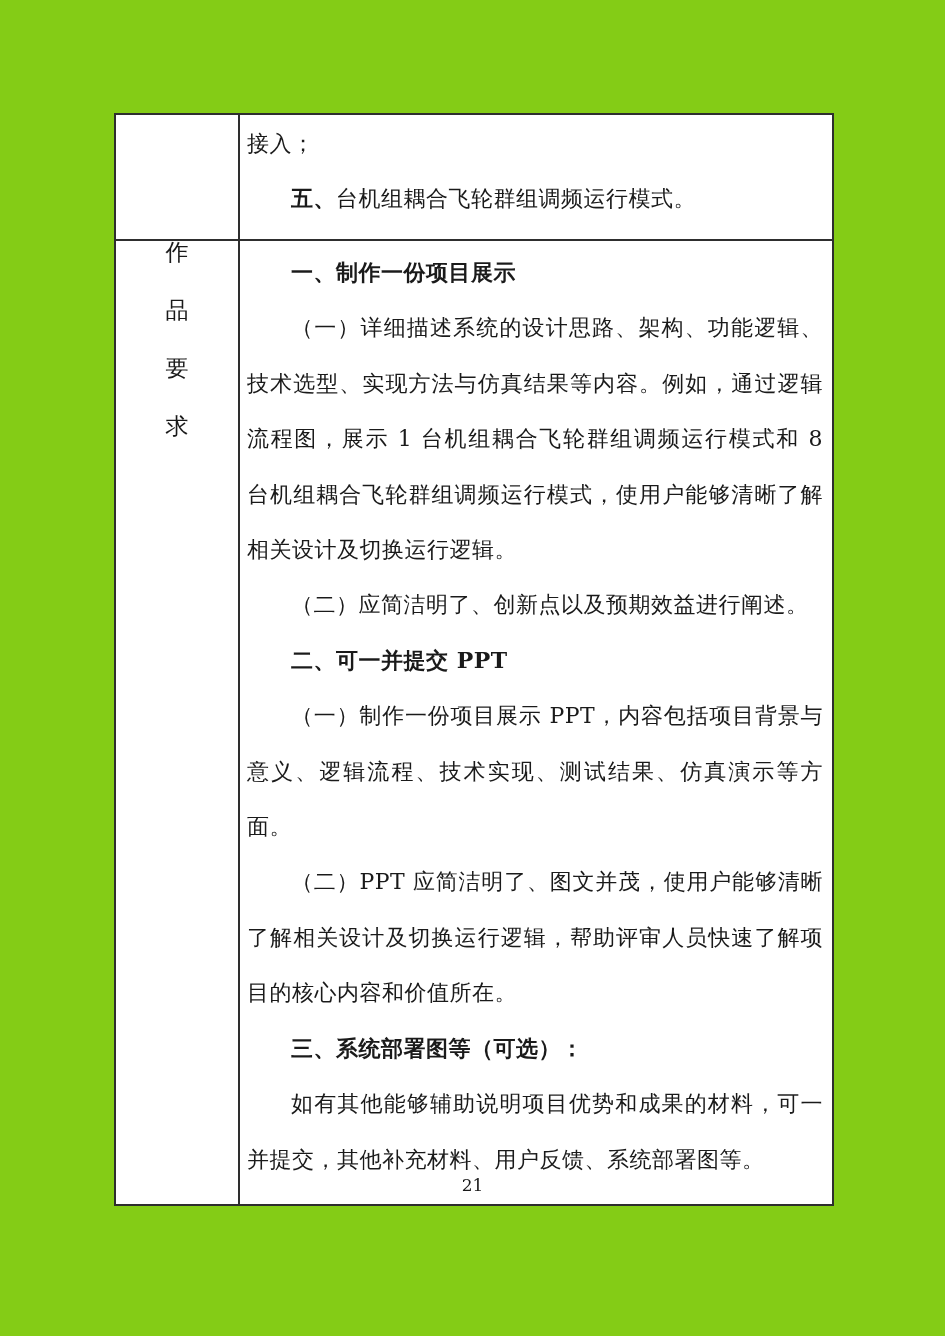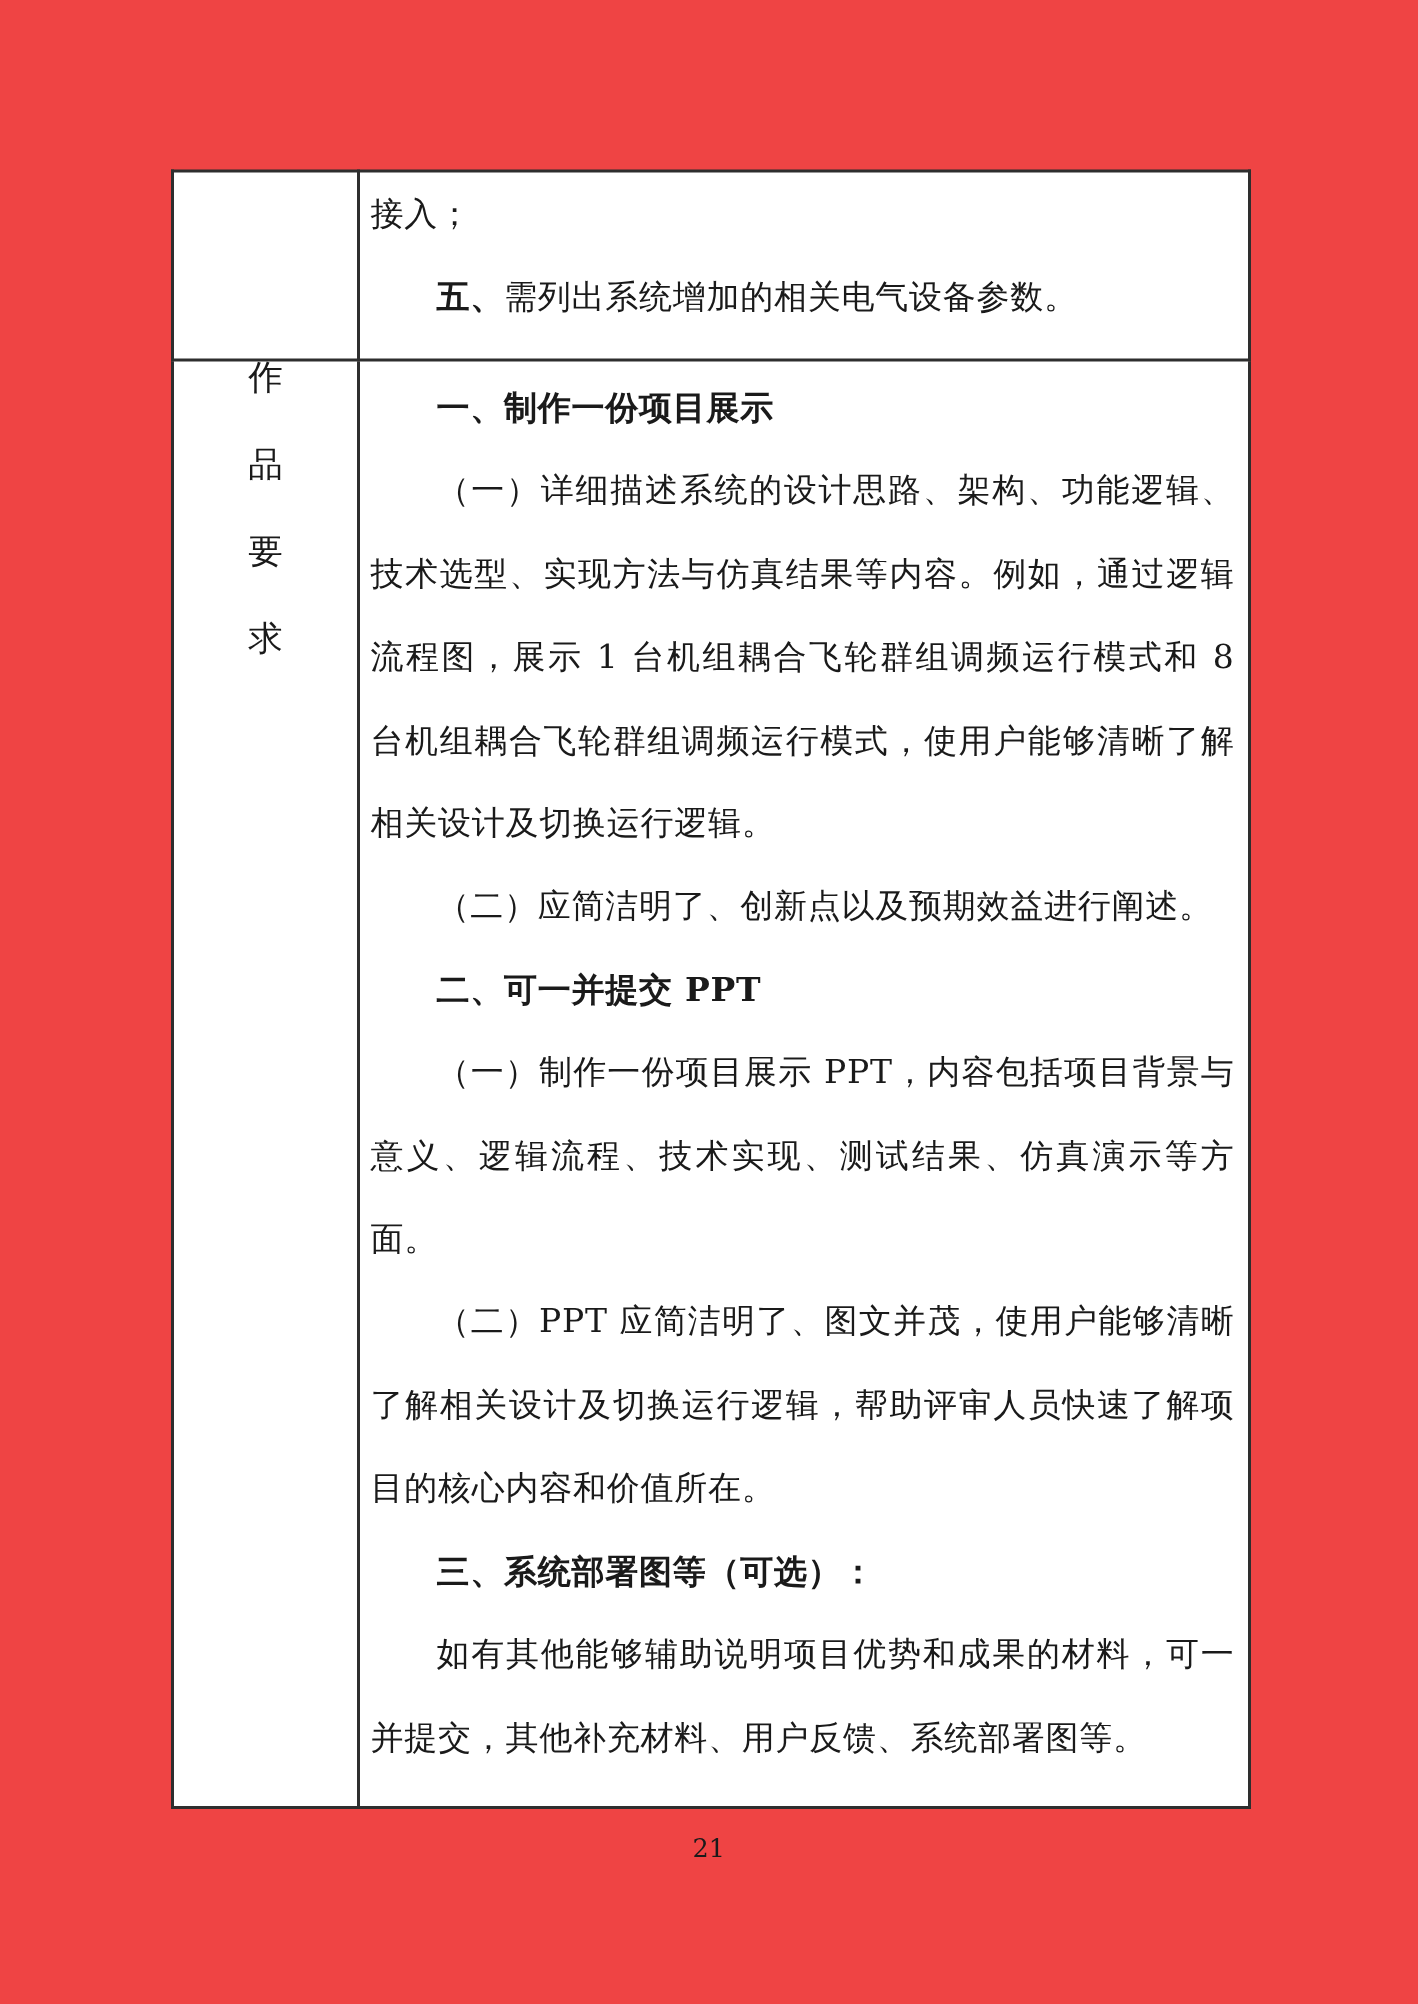--- a/index.html
+++ b/index.html
@@ -1,20 +1,20 @@
 <!DOCTYPE html>
 <html><head>
 <meta charset="utf-8">
 <style>
   html, body { margin: 0; padding: 0; background: #ffffff; }
   .page {
     position: relative;
     width: 945px;
     height: 1336px;
-    background: #ef4444;
+    background: #84cc16;
     color: #1a1a1a;
     font-family: "DejaVu Serif", "DejaVu Sans", serif;
     overflow: hidden;
   }
   table.doc-table {
     position: absolute;
     left: 114px;
     top: 113px;
     width: 716px;
     border-collapse: collapse;
@@ -51,39 +51,39 @@
     justify-content: center;
     gap: 35px;
     font-size: 23px;
     line-height: 1;
     color: #1a1a1a;
   }
   .page-number {
     position: absolute;
     left: 0;
     right: 0;
-    top: 1223px;
+    top: 1175px;
     text-align: center;
     font-size: 17px;
     color: #1a1a1a;
   }
 </style>
 </head>
 <body>
 
 <div class="page">
 
   <table class="doc-table">
     <tbody>
         <tr class="row-top">
       <td class="col-label"></td>
       <td class="col-content">
         <div class="cell-inner">
           <p class="para continuation">接入；</p>
-          <p class="para"><span class="bold-run">五、</span><span>需列出系统增加的相关电气设备参数。</span></p>
+          <p class="para"><span class="bold-run">五、</span><span>台机组耦合飞轮群组调频运行模式。</span></p>
         </div>
       </td>
     </tr>
     <tr class="row-main">
       <td class="col-label">
         <div class="vertical-label">
               <span>作</span>
               <span>品</span>
               <span>要</span>
               <span>求</span>

